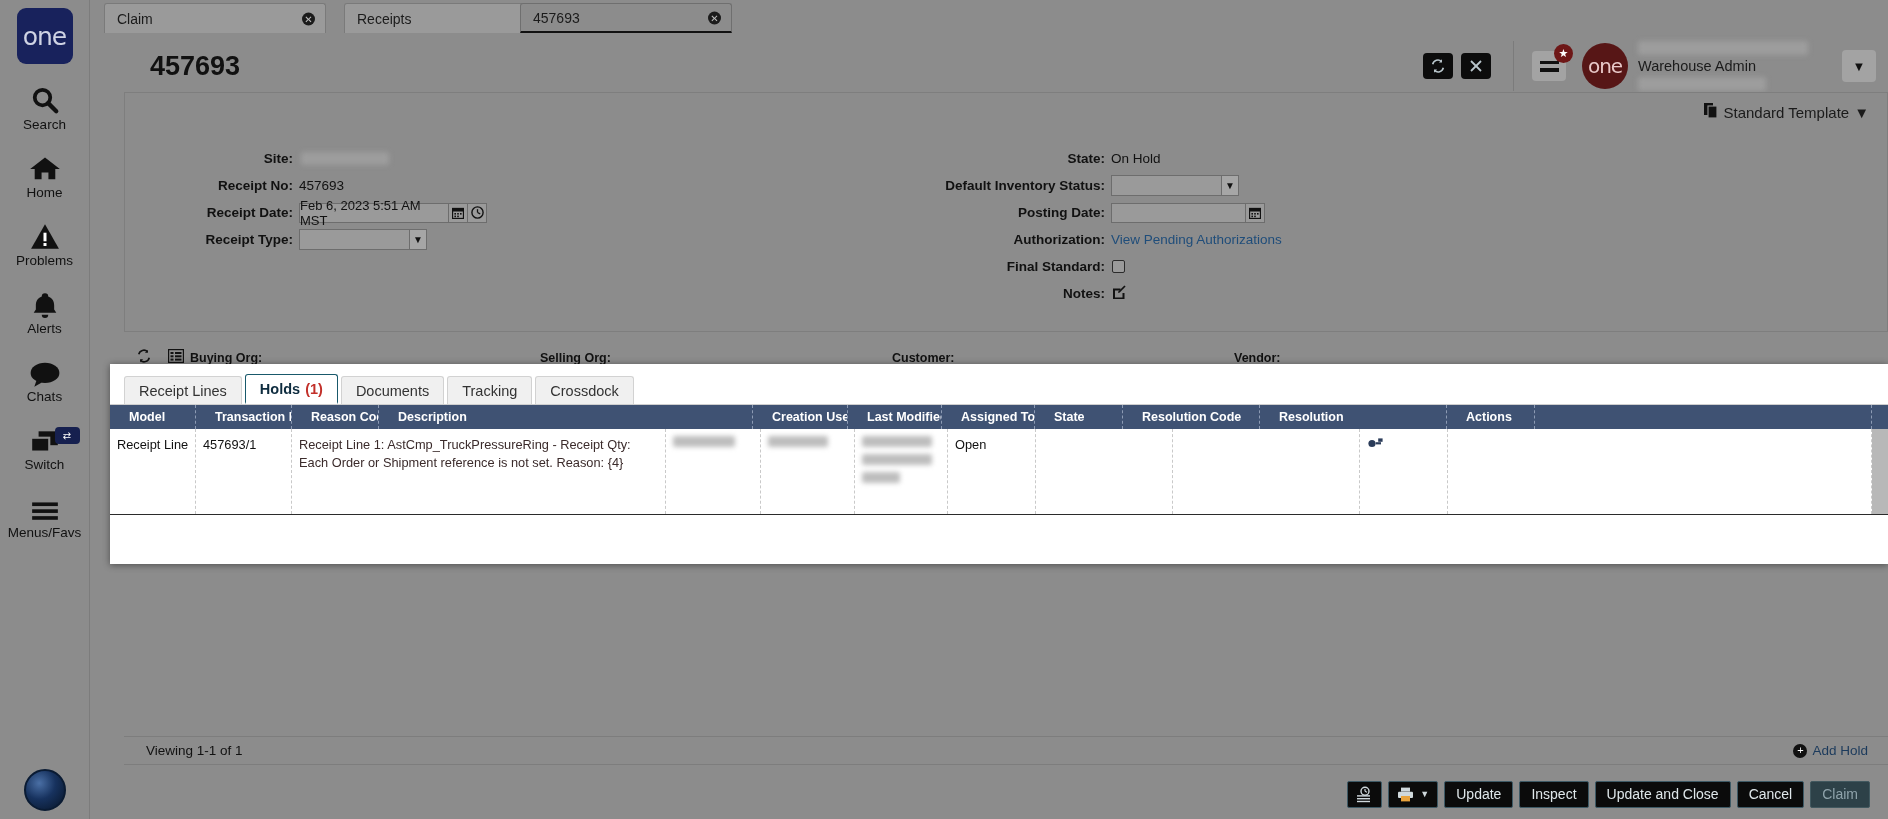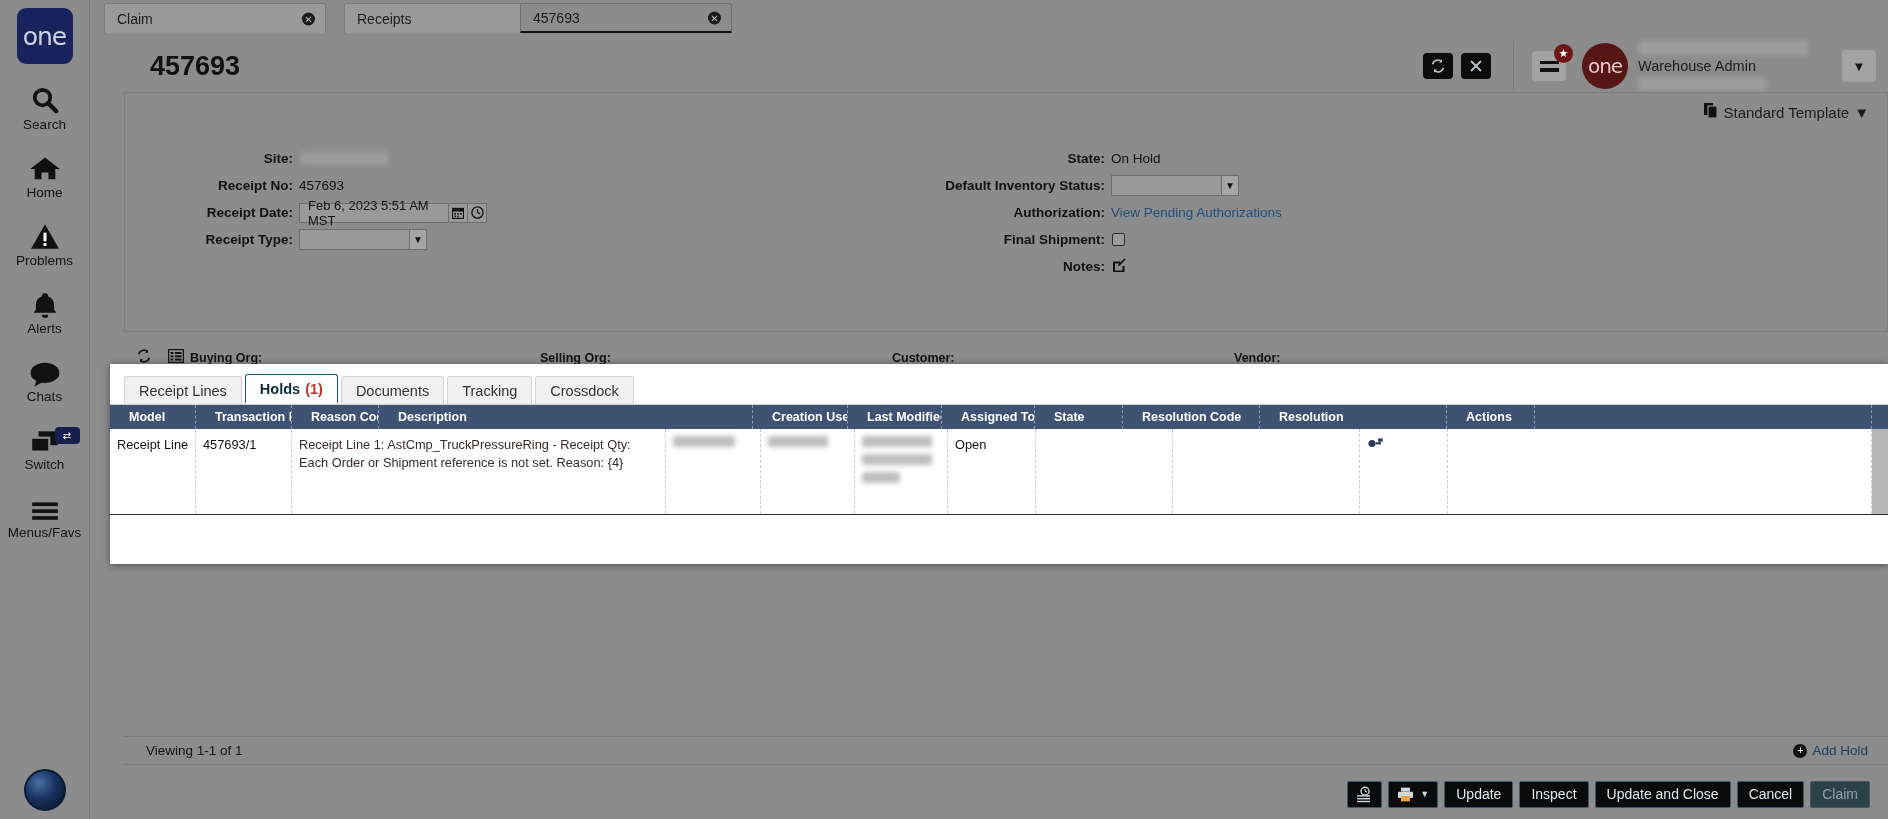--- a/index.html
+++ b/index.html
@@ -152,21 +152,21 @@
   .frow { display: flex; align-items: center; height: 27px; }
   .flabel {
     font-size: 13.5px; font-weight: bold; color: #111; text-align: right;
     font-family: "Liberation Sans", sans-serif;
   }
   .fval { font-size: 13.5px; color: #111; margin-left: 6px; }
   .fval.link { color: #1f4d7a; cursor: pointer; }
   .txtinput {
     height: 20px; background: #9a9a9a;
     border: 1px solid #6d6d6d; margin-left: 6px;
-    font-size: 13px; color: #111; padding: 0 8px;
+    font-size: 13px; color: #111; padding: 0 0;
     display: flex; align-items: center;
   }
   .btnicon {
     height: 20px; width: 19px; background: #9a9a9a;
     border: 1px solid #6d6d6d; border-left: none;
     display: flex; align-items: center; justify-content: center;
     font-size: 12px; color: #111; cursor: pointer;
   }
   .selbox {
     height: 21px; background: #9a9a9a; border: 1px solid #6d6d6d;
@@ -488,25 +488,40 @@
           <span class="fval">On Hold</span>
         </div>
         <div class="frow">
           <span class="flabel">Default Inventory Status:</span>
           <span class="selbox" style="width:128px;">
             <span style="padding-left:4px;font-size:13px;"></span>
             <span class="selarrow">▼</span>
           </span>
         </div>
         <div class="frow">
+          <span class="flabel">Posting Date:</span>
+          <span class="txtinput" style="width:135px;"></span>
+          <span class="btnicon">
+            <svg width="12" height="12" viewBox="0 0 12 12">
+                <rect x="0.5" y="1.5" width="11" height="10" fill="none" stroke="#111" stroke-width="1.3"></rect>
+                <rect x="0.5" y="1.5" width="11" height="3" fill="#111"></rect>
+                <rect x="2.4" y="6" width="1.6" height="1.6" fill="#111"></rect>
+                <rect x="5.2" y="6" width="1.6" height="1.6" fill="#111"></rect>
+                <rect x="8" y="6" width="1.6" height="1.6" fill="#111"></rect>
+                <rect x="2.4" y="8.6" width="1.6" height="1.6" fill="#111"></rect>
+                <rect x="5.2" y="8.6" width="1.6" height="1.6" fill="#111"></rect>
+              </svg>
+          </span>
+        </div>
+        <div class="frow">
           <span class="flabel">Authorization:</span>
           <span class="fval link">View Pending Authorizations</span>
         </div>
         <div class="frow">
-          <span class="flabel">Final Shipment:</span>
+          <span class="flabel">Final Standard:</span>
           <span class="chkbox"></span>
         </div>
         <div class="frow">
           <span class="flabel">Notes:</span>
           <span style="margin-left:7px;">
             <svg width="14" height="14" viewBox="0 0 14 14">
                 <path d="M1 3.5 h7.5 v2 h-5.5 v7 h7.5 v-4.5 h2 v6.5 h-11.5 z" fill="#111"></path>
                 <path d="M13.6 1.6 L12.4 0.4 L6.6 6.2 L6 8 L7.8 7.4 Z" fill="#111"></path>
               </svg>
           </span>

